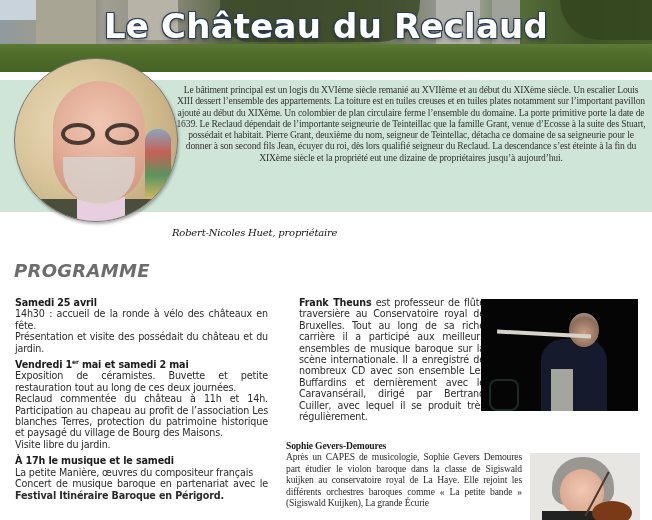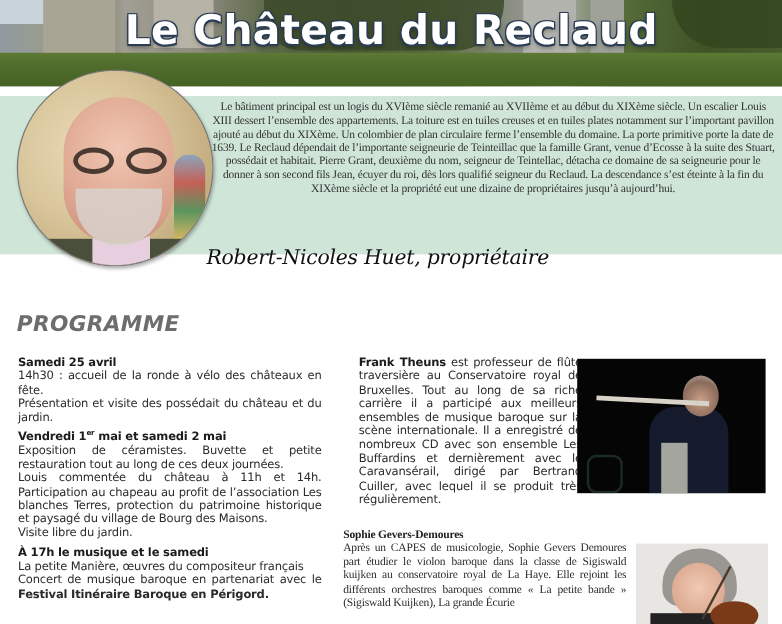--- a/index.html
+++ b/index.html
@@ -52,22 +52,22 @@
   }
   .portrait .window { position: absolute; right: 6px; top: 70px; width: 26px; height: 70px; background: linear-gradient(180deg,#7aa0c7,#c44b4b,#3f8e54,#d6b85a); border-radius: 12px 12px 0 0; opacity: 0.8; }
   .portrait .head { position: absolute; left: 38px; top: 22px; width: 92px; height: 122px; border-radius: 46px 46px 44px 44px; background: radial-gradient(circle at 50% 35%, #f0c7b3 0%, #e0a993 55%, #c98d78 100%); }
   .portrait .beard { position: absolute; left: 48px; top: 98px; width: 72px; height: 48px; border-radius: 0 0 36px 36px; background: #d8d2cc; opacity: 0.85; }
   .portrait .glasses-l { position: absolute; left: 46px; top: 64px; width: 34px; height: 22px; border: 4px solid #4b3a31; border-radius: 50%; }
   .portrait .glasses-r { position: absolute; left: 90px; top: 64px; width: 34px; height: 22px; border: 4px solid #4b3a31; border-radius: 50%; }
   .portrait .jacket { position: absolute; left: 20px; top: 140px; width: 130px; height: 40px; background: #4a4f3c; }
   .portrait .shirt { position: absolute; left: 62px; top: 138px; width: 48px; height: 30px; background: #e8cfe0; }
 
   .signature {
-    position: absolute; left: 172px; top: 205px;
-    font-family: "DejaVu Serif", serif; font-style: italic; font-size: 17px; color: #111;
+    position: absolute; left: 172px; top: 227px;
+    font-family: "DejaVu Serif", serif; font-style: italic; font-size: 10px; color: #111;
     letter-spacing: -0.2px;
   }
 
   
   .programme-heading {
     position: absolute; left: 14px; top: 260px;
     font-family: "DejaVu Sans", sans-serif; font-weight: bold; font-style: italic;
     font-size: 18px; color: #6d6d6d; letter-spacing: 0.3px;
   }
 
@@ -150,21 +150,21 @@
 
 <div class="col-left">
   <div class="block">
     <div class="day">Samedi 25 avril</div>
     <p>14h30 : accueil de la ronde à vélo des châteaux en fête.</p>
     <p>Présentation et visite des possédait du château et du jardin.</p>
   </div>
   <div class="block">
     <div class="day"><span>Vendredi 1</span><sup>er</sup><span> mai et samedi 2 mai</span></div>
     <p>Exposition de céramistes. Buvette et petite restauration tout au long de ces deux journées.</p>
-    <p>Louis commentée du château à 11h et 14h. Participation au chapeau au profit de l’association Les blanches Terres, protection du patrimoine historique et paysagé du village de Bourg des Maisons.</p>
+    <p>Reclaud commentée du château à 11h et 14h. Participation au chapeau au profit de l’association Les blanches Terres, protection du patrimoine historique et paysagé du village de Bourg des Maisons.</p>
     <p>Visite libre du jardin.</p>
   </div>
   <div class="block">
     <div class="day">À 17h le musique et le samedi</div>
     <p>La petite Manière, œuvres du compositeur français</p>
     <p><span>Concert de musique baroque en partenariat avec le </span><b>Festival Itinéraire Baroque en Périgord.</b></p>
   </div>
 </div>
 
 <div class="col-mid">

